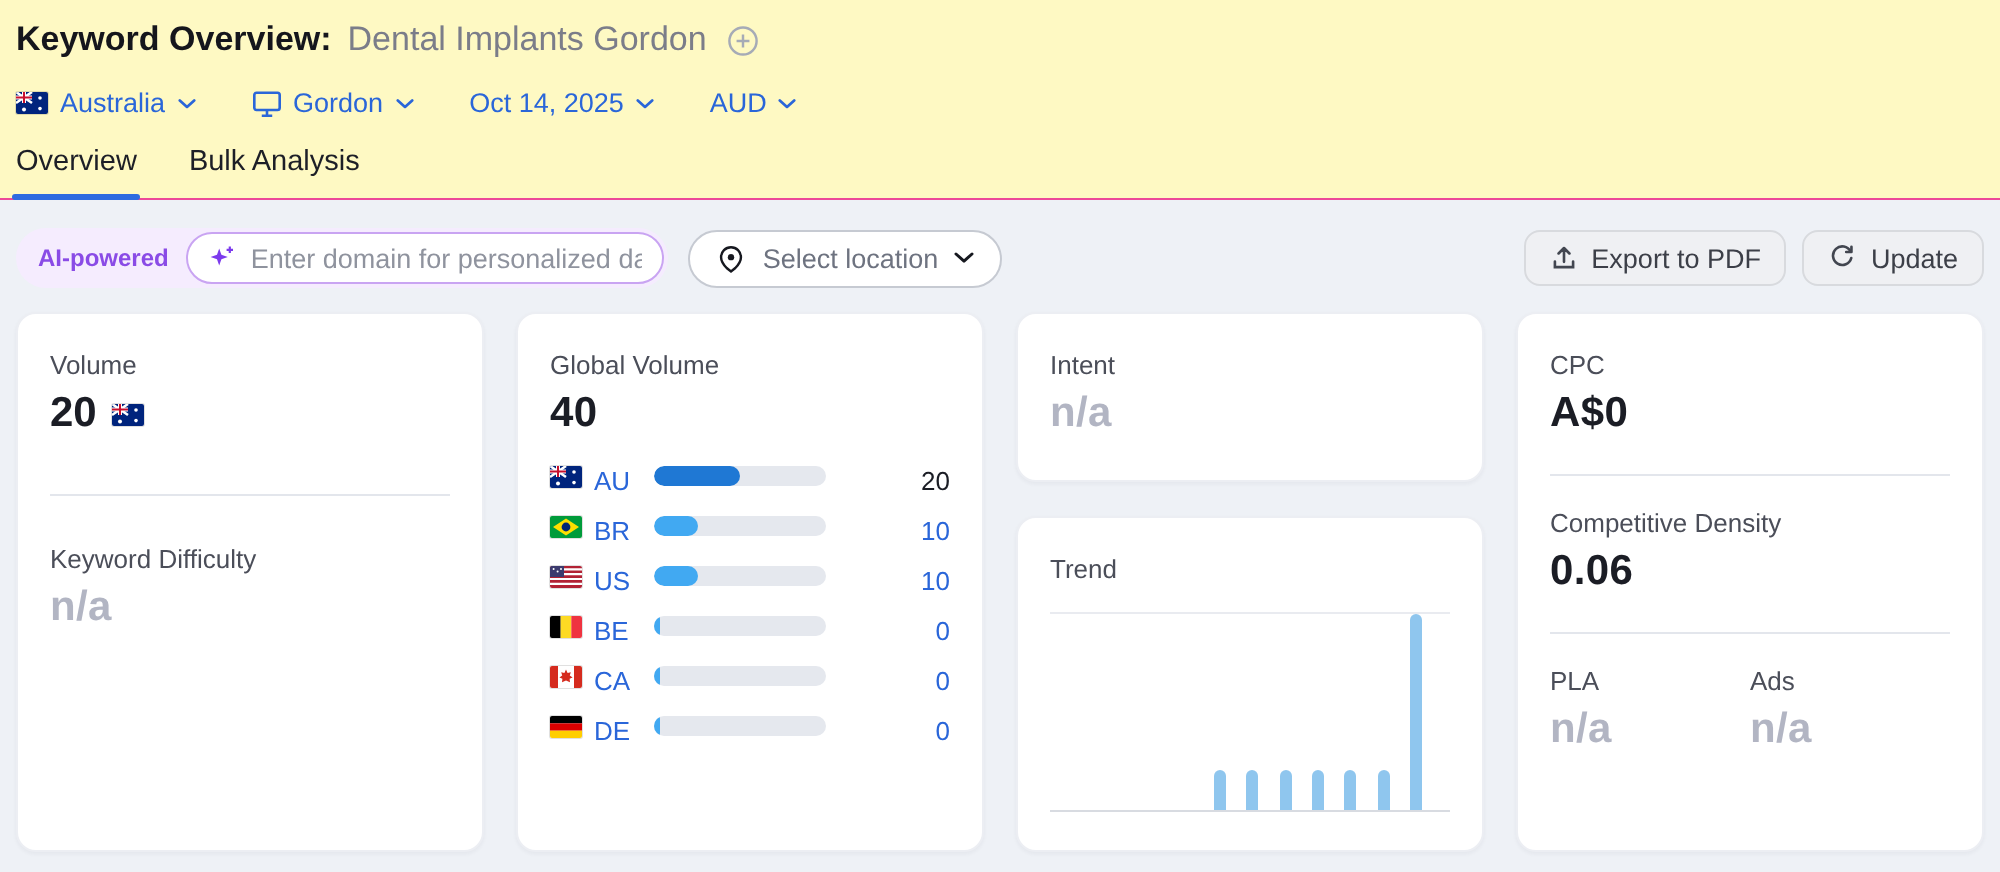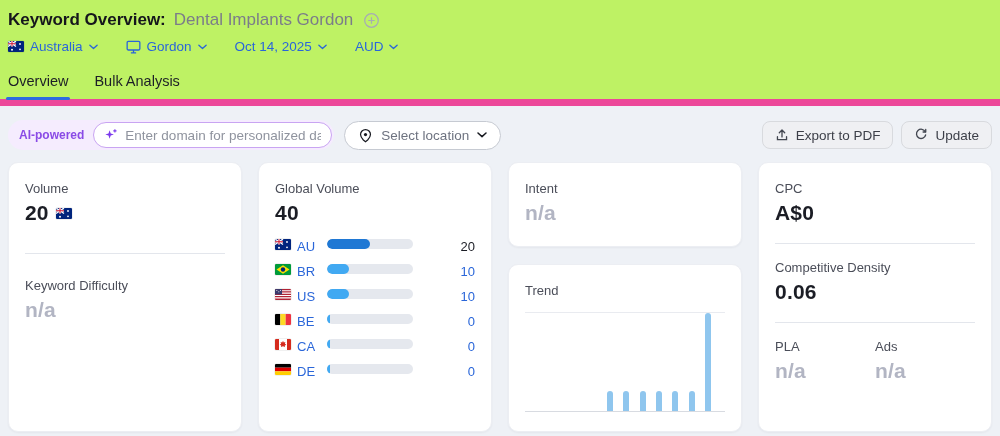--- a/index.html
+++ b/index.html
@@ -1,26 +1,26 @@
 <!DOCTYPE html>
 <html><head>
 <meta charset="utf-8">
 <style>
   * { margin:0; padding:0; box-sizing:border-box; }
   html,body { width:1000px; height:436px; overflow:hidden; }
   body { font-family:"Liberation Sans", sans-serif; background:#eef1f6; color:#1b1d25; }
 
   
-  .header { background:#bef264; padding-top:8px; border-bottom:7px solid #ec4899; }
+  .header { background:#fef9c3; padding-top:8px; border-bottom:1px solid #ec4899; }
   .title-row { display:flex; align-items:center; gap:8px; padding:0 8px; height:24px; }
   .page-title { font-size:17px; font-weight:700; color:#15161c; }
   .page-keyword { font-size:17px; font-weight:500; color:#7b7d89; }
   .plus-circle { display:inline-flex; margin-left:2px; cursor:pointer; }
 
-  .filters-row { display:flex; align-items:flex-start; gap:28px; padding:0 8px; margin-top:7px; height:20px; }
+  .filters-row { display:flex; align-items:flex-end; gap:28px; padding:0 8px; margin-top:7px; height:20px; }
   .filter { display:flex; align-items:center; gap:6px; color:#2a66d9; font-size:13.5px; cursor:pointer; }
   .filter svg.chev { width:9px; height:6px; }
   .flag { display:inline-flex; line-height:0; border-radius:1px; overflow:hidden; box-shadow:0 0 0 0.5px rgba(0,0,0,.12); }
   .flag svg { width:16px; height:11px; display:block; }
 
   .tabs-row { display:flex; gap:26px; padding:0 8px; margin-top:14px; }
   .tab { font-size:14.5px; color:#1d1f27; padding-bottom:10px; position:relative; cursor:pointer; }
   .tab.active::after { content:""; position:absolute; left:-2px; right:-2px; bottom:-1px; height:3px; border-radius:2px; background:#2e6be0; }
 
   

